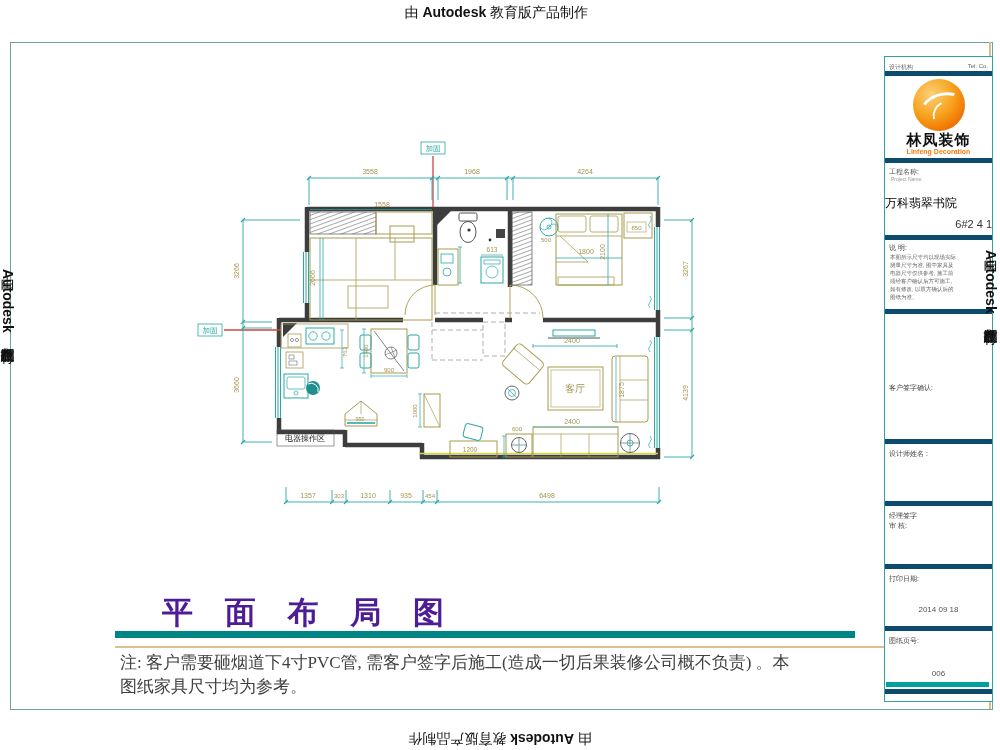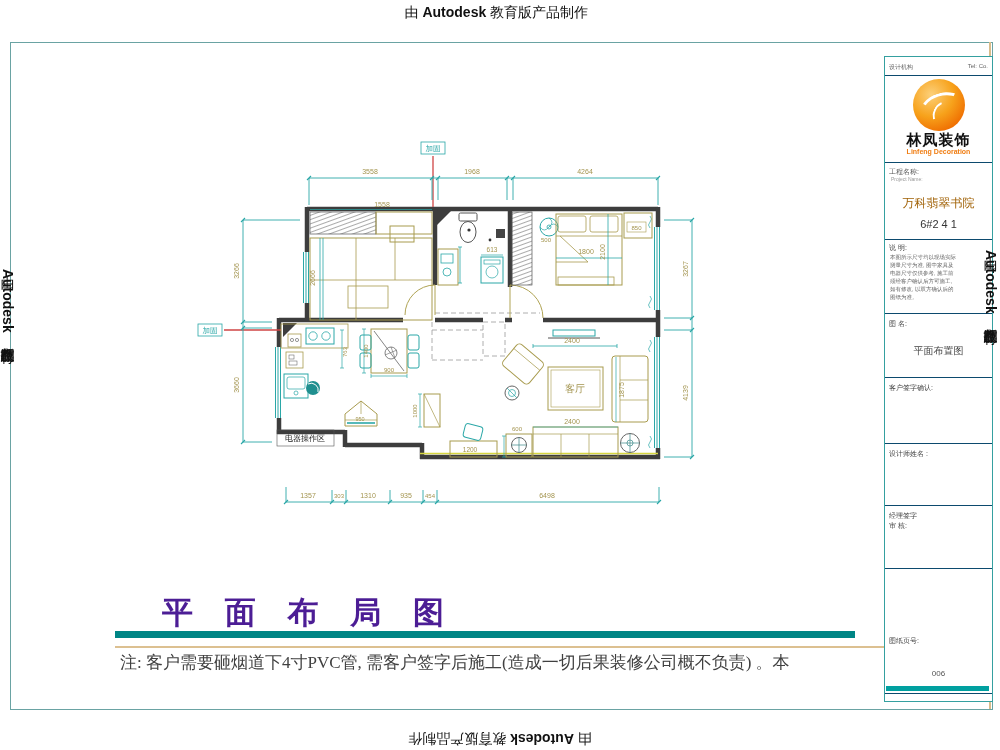--- a/index.html
+++ b/index.html
@@ -12,38 +12,38 @@
   
   .stamp{position:absolute;font-size:14px;color:#111;white-space:nowrap;}
   .stamp .brand{font-weight:bold;}
   .stamp-top{left:50%;top:4px;transform:translateX(-52%);}
   .stamp-bottom{left:50%;top:729px;transform:translateX(-50%) rotate(180deg);}
   .stamp-left{left:-1px;top:265px;writing-mode:vertical-rl;text-orientation:mixed;}
   .stamp-right{left:982px;top:246px;writing-mode:vertical-rl;text-orientation:mixed;z-index:30;}
   
   .tb{position:absolute;left:884px;top:56px;width:107px;height:644px;
       border:1px solid #35a0a0;background:#fff;z-index:20;font-size:7px;}
-  .tb .row{position:absolute;left:0;width:100%;border-bottom:1px solid #0c4a6e;box-sizing:border-box;}
+  .tb .row{position:absolute;left:0;width:100%;border-bottom:5px solid #0c4a6e;box-sizing:border-box;}
   .tb-head{top:0;height:19px;}
   .tb-head .agency{position:absolute;left:4px;top:6px;color:#666;font-size:6px;}
   .tb-head .tel{position:absolute;right:4px;top:6px;color:#666;font-size:6px;}
   .tb-logo{top:19px;height:87px;text-align:center;}
   .logo-circle{position:relative;width:52px;height:52px;margin:3px auto 0 auto;border-radius:50%;
                background:radial-gradient(circle at 35% 30%,#fcd07a 0%,#f7a21b 45%,#ef6c00 80%,#e65100 100%);}
   .logo-swoosh{position:absolute;left:7px;top:14px;width:38px;height:24px;border:3px solid #fff;
                border-color:#fff transparent transparent transparent;border-radius:50%;transform:rotate(-18deg);}
   .logo-swoosh2{position:absolute;left:20px;top:22px;width:18px;height:22px;border:2px solid #fff;
                border-color:transparent transparent transparent #fff;border-radius:50%;transform:rotate(25deg);}
   .logo-cn{font-size:15px;font-weight:bold;color:#111;letter-spacing:1px;line-height:17px;}
   .logo-en{font-size:7px;font-weight:bold;color:#f07d12;}
   .tb-project{top:106px;height:77px;}
   .tb-project .lab{position:absolute;left:4px;top:4px;color:#555;}
   .tb-project .sub{position:absolute;left:6px;top:13px;color:#999;font-size:5px;}
-  .tb-project .pname{position:absolute;left:0;top:32px;width:100%;text-align:center;font-size:12px;color:#a16207;}
-  .tb-project .punit{position:absolute;left:0;top:55px;width:100%;text-align:center;font-size:11px;color:#333;}
+  .tb-project .pname{position:absolute;left:0;top:32px;width:100%;font-size:12px;color:#000000;}
+  .tb-project .punit{position:absolute;left:0;top:55px;width:100%;text-align:right;font-size:11px;color:#333;}
   .tb-notes{top:183px;height:74px;}
   .tb-notes .lab{position:absolute;left:4px;top:3px;color:#444;}
   .tb-notes .body{position:absolute;left:5px;top:13px;width:95px;font-size:5.5px;line-height:8px;
                   color:#666;white-space:pre-line;}
   .tb-dname{top:257px;height:64px;}
   .tb-dname .lab{position:absolute;left:4px;top:5px;color:#444;}
   .tb-dname .val{position:absolute;left:0;top:30px;width:100%;text-align:center;font-size:10px;color:#444;}
   .tb-sign{top:321px;height:66px;}
   .tb-sign .lab{position:absolute;left:4px;top:5px;color:#444;}
   .tb-designer{top:387px;height:62px;}
@@ -315,46 +315,47 @@
     </div>
     <div class="row tb-notes">
       <span class="lab">说 明:</span>
       <div class="body">本图所示尺寸均以现场实际
 测量尺寸为准, 图中家具及
 电器尺寸仅供参考, 施工前
 须经客户确认后方可施工,
 如有修改, 以双方确认后的
 图纸为准。</div>
     </div>
-    <div class="row tb-dname">
-      <span class="lab">图 名:</span>
-      <div class="val">平面布置图</div>
-    </div>
     <div class="row tb-sign">
       <span class="lab">客户签字确认:</span>
     </div>
     <div class="row tb-designer">
       <span class="lab">设计师姓名 :</span>
     </div>
     <div class="row tb-manager">
       <span class="lab1">经理签字</span>
       <span class="lab2">审 核:</span>
+    </div>
+    <div class="row tb-date">
+      <span class="lab">打印日期:</span>
+      <div class="val">2014 09 18</div>
     </div>
     <div class="row tb-page">
       <span class="lab">图纸页号:</span>
       <div class="val">006</div>
       <div class="tb-bar"></div>
     </div>
   </div>
 
   <div class="footer-title">平 面 布 局 图</div>
   <div class="teal-bar"></div>
   <div class="tan-line"></div>
   <div class="note">
     <div>注: 客户需要砸烟道下4寸PVC管, 需客户签字后施工(造成一切后果装修公司概不负责) 。本</div>
+    <div>图纸家具尺寸均为参考。</div>
   </div>
 
   <div class="stamp stamp-top">
     <span>由</span>
     <span class="brand">Autodesk</span>
     <span>教育版产品制作</span>
   </div>
   <div class="stamp stamp-bottom">
     <span>由</span>
     <span class="brand">Autodesk</span>

